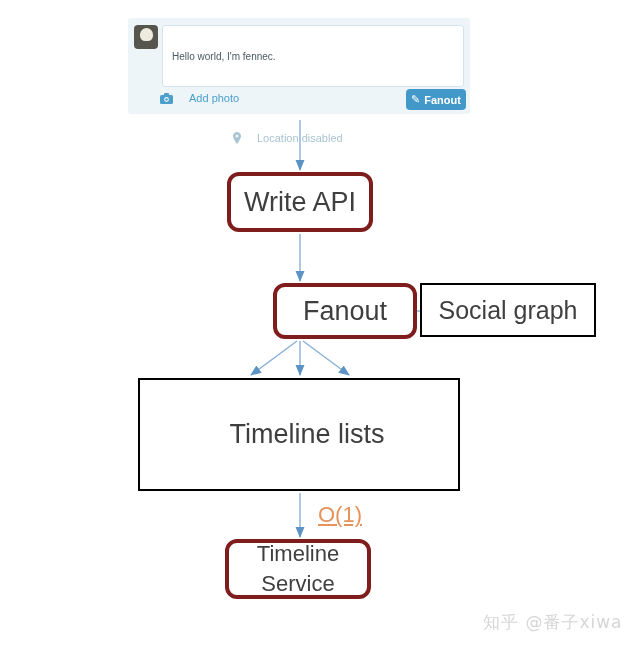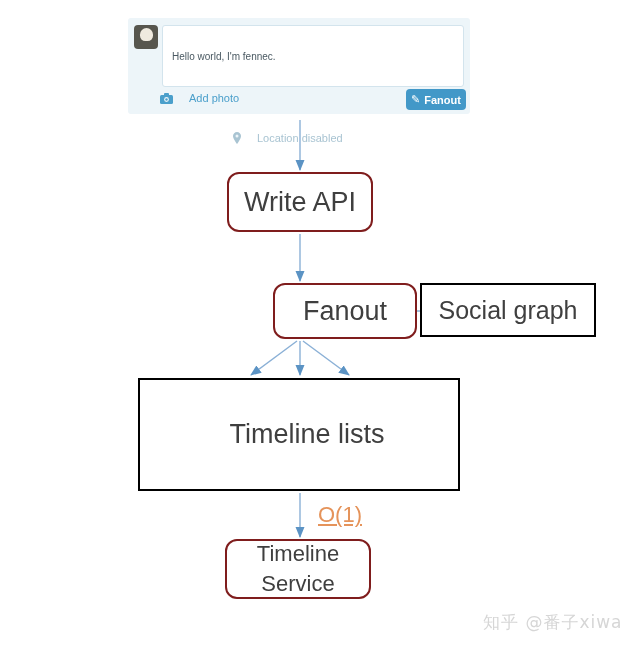--- a/index.html
+++ b/index.html
@@ -41,21 +41,21 @@
     font-size: 11px; font-weight: bold; font-family: "Liberation Sans", sans-serif;
     display: flex; align-items: center; justify-content: center; gap: 4px; cursor: pointer;
   }
   .tweet-btn .pen { font-size: 11px; font-weight: normal; }
 
   
   .node {
     display: flex; align-items: center; justify-content: center;
     text-align: center; color: #3f3f3f; background: #ffffff;
   }
-  .blue-node { border: 2px solid #7f1d1d; border-radius: 12px; }
+  .blue-node { border: 4px solid #7f1d1d; border-radius: 12px; }
   .green-node { border: 2px solid #000000; border-radius: 0; }
   .write-api   { left: 227px; top: 172px; width: 146px; height: 60px; font-size: 27px; }
   .fanout      { left: 227px; top: 283px; width: 144px; height: 56px; font-size: 27px; margin-left: 46px; }
   .social-graph{ left: 420px; top: 283px; width: 176px; height: 54px; font-size: 25px; }
   .timeline-lists { left: 138px; top: 378px; width: 322px; height: 113px; font-size: 27px; padding-left: 16px; }
   .timeline-service {
     left: 225px; top: 539px; width: 146px; height: 60px; font-size: 22px;
     line-height: 1.35; padding: 19px 18px;
   }
   .o1-label {

